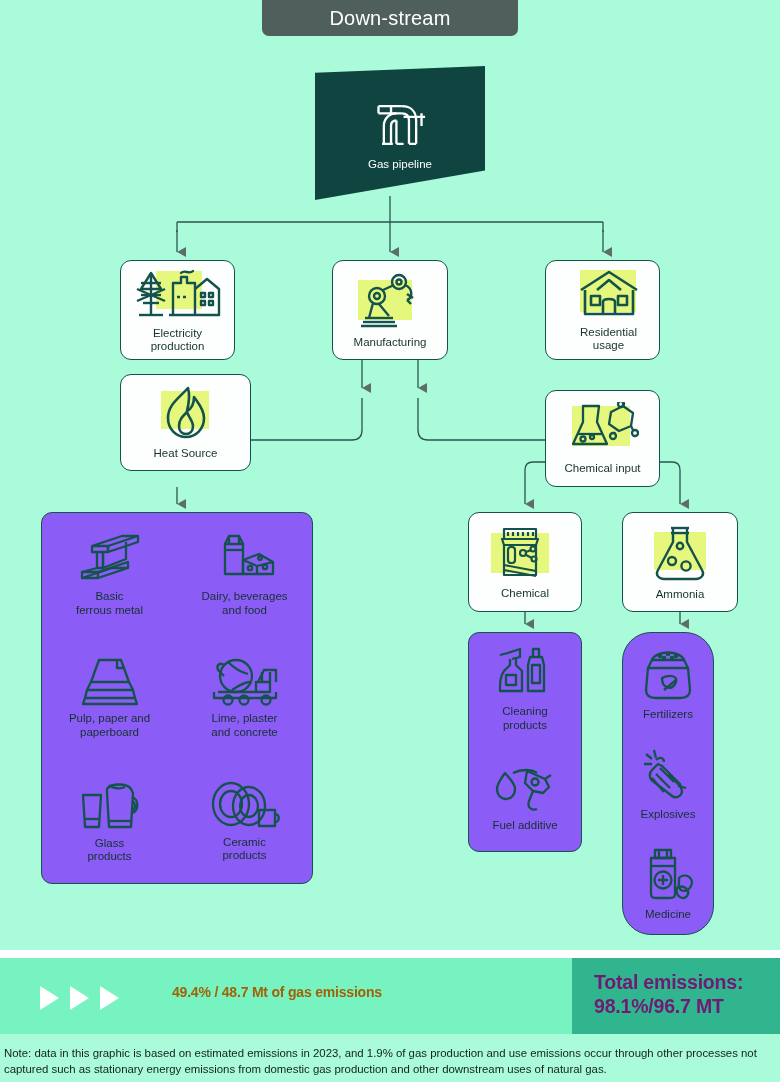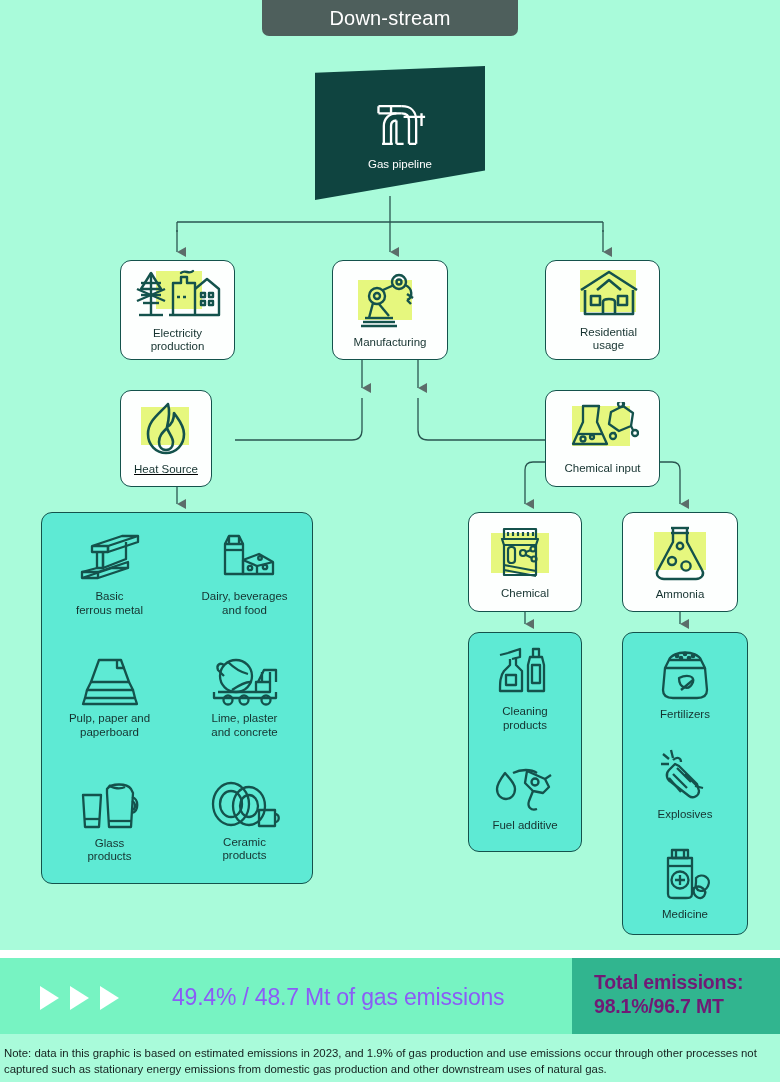--- a/index.html
+++ b/index.html
@@ -39,33 +39,33 @@
   }
   .card .iconwrap{ position:relative; display:flex; align-items:center; justify-content:center; }
   .hl{ position:absolute; background:#e6f77e; }
   .card svg{ position:relative; }
   .cap{ color:#15322f; font-size:11.5px; line-height:13px; text-align:center; }
   .cap.two{ line-height:13.5px; }
 
   .n-elec{ left:120px; top:260px; width:115px; height:100px; }
   .n-manu{ left:332px; top:260px; width:116px; height:100px; }
   .n-resi{ left:545px; top:260px; width:115px; height:100px;padding-left:12px; }
-  .n-heat{ left:120px; top:390px; width:92px; height:97px;text-decoration:underline; }
+  .n-heat{ left:120px; top:374px; width:131px; height:97px; }
   .n-chem{ left:545px; top:390px; width:115px; height:97px;justify-content:center; }
   .n-meth{ left:468px; top:512px; width:114px; height:100px; }
   .n-ammo{ left:622px; top:512px; width:116px; height:100px; }
 
   
   .panel{
-    position:absolute; background:#5eead4; border:1.4px solid #14524c;
+    position:absolute; background:#8b5cf6; border:1.4px solid #14524c;
     border-radius:11px;
   }
   .p-left{ left:41px; top:512px; width:272px; height:372px; }
   .p-meth{ left:468px; top:632px; width:114px; height:220px; }
-  .p-ammo{ left:622px; top:632px; width:126px; height:303px; }
+  .p-ammo{ left:622px; top:632px; width:92px; height:303px;border-radius:29px; }
 
   .grid2{
     display:grid; grid-template-columns:1fr 1fr; grid-template-rows:1fr 1fr 1fr;
     width:100%; height:100%;
   }
   .cellitem{ display:flex; flex-direction:column; align-items:center; justify-content:center; }
   .cellitem .iconwrap{ position:relative; display:flex; align-items:center; justify-content:center; }
   .cellitem .cap{ margin-top:6px; }
 
   .colstack{ display:flex; flex-direction:column; width:100%; height:100%; }
@@ -81,21 +81,21 @@
   }
   .band-arrows{
     position:absolute; left:40px; top:986px; display:flex; gap:11px; align-items:center;
   }
   .tri{
     width:0;height:0;border-left:19px solid #ffffff;
     border-top:12px solid transparent;border-bottom:12px solid transparent;
   }
   .band-text{
     position:absolute; left:172px; top:984px; width:390px;
-    font-size:23px; font-weight:normal; color:#8b5cf6; letter-spacing:-.2px;
+    font-size:14px; font-weight:bold; color:#a16207; letter-spacing:-.2px;
   }
   .total-box{
     position:absolute; left:572px; top:958px; width:208px; height:76px;
     background:#31b58f; padding:12px 0 0 22px;
   }
   .total-box div{
     color:#701a75; font-size:19.5px; font-weight:bold; line-height:24px;
     letter-spacing:-.2px;
   }
 

